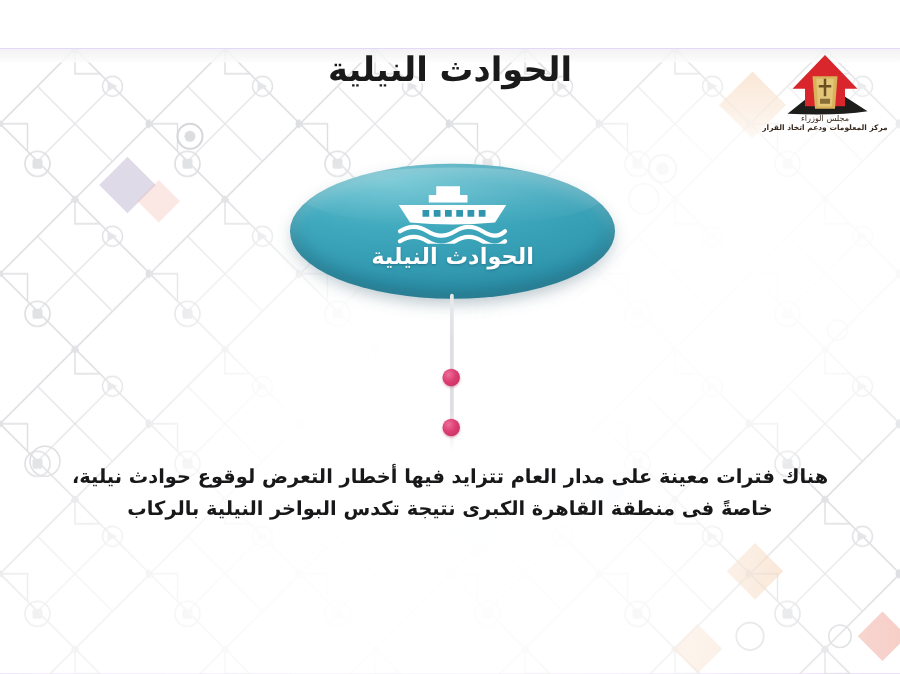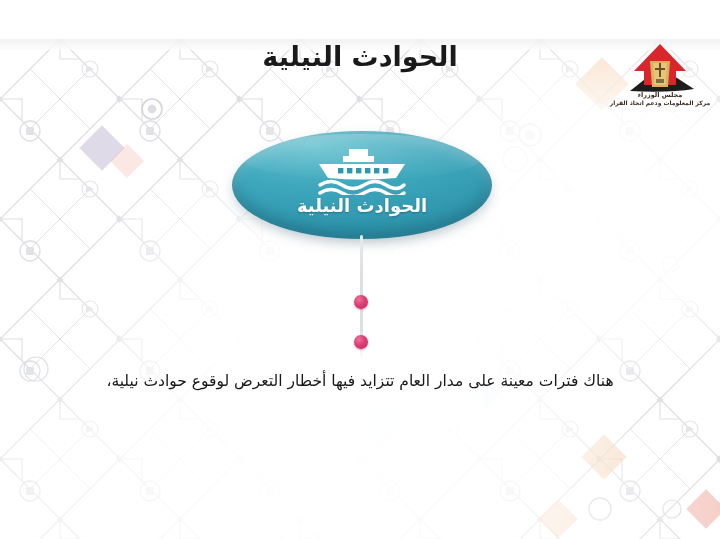--- a/index.html
+++ b/index.html
@@ -35,21 +35,21 @@
     text-shadow:0 1px 1px rgba(255,255,255,.9);
   }
 
   
   #logo{position:absolute;right:8px;top:2px;width:104px;height:74px;}
   #logo-mark{position:absolute;left:0;top:0;width:104px;height:52px;}
   #logo-caption{
     position:absolute;left:0;top:50px;width:104px;text-align:center;
     direction:rtl;color:#3a2b20;line-height:1.25;
   }
-  #logo-caption .l1{font-size:6.5px;font-weight:bold;display:block;text-align:center;}
+  #logo-caption .l1{font-size:6.5px;font-weight:normal;display:block;text-align:center;}
   #logo-caption .l2{font-size:6px;font-weight:bold;display:block;}
 
   
   #node{
     position:absolute;left:232px;top:92px;width:260px;height:112px;
   }
   #node-shadow{
     position:absolute;left:10px;top:10px;width:244px;height:100px;
     border-radius:50%;
     background:radial-gradient(ellipse at 50% 55%, rgba(40,70,90,.30) 0%, rgba(40,70,90,.10) 60%, rgba(40,70,90,0) 78%);
@@ -88,21 +88,21 @@
     background:radial-gradient(circle at 35% 32%, #ee6f99 0%, #dc3e72 45%, #c42a5d 100%);
     box-shadow:0 1px 2px rgba(150,20,60,.35);
   }
   #dot1{top:60px;}
   #dot2{top:100px;}
 
   
   #body-text{
     position:absolute;left:40px;top:330px;width:640px;
     direction:rtl;text-align:center;
-    color:#18181a;font-size:15.5px;font-weight:normal;line-height:25.5px;
+    color:#18181a;font-size:15.5px;font-weight:bold;line-height:25.5px;
   }
   #body-text .bline{display:block;white-space:nowrap;}
 </style>
 </head>
 <body>
 
 <div id="stage">
 
   <svg id="bg-pattern" viewBox="0 0 720 539" preserveAspectRatio="none" aria-hidden="true">
     <defs>
@@ -205,15 +205,16 @@
   </div>
 
   <div id="connector">
     <div id="conn-line"></div>
     <div class="conn-dot" id="dot1"></div>
     <div class="conn-dot" id="dot2"></div>
   </div>
 
   <div id="body-text">
     <span class="bline">هناك فترات معينة على مدار العام تتزايد فيها أخطار التعرض لوقوع حوادث نيلية،</span>
+    <span class="bline">خاصةً فى منطقة القاهرة الكبرى نتيجة تكدس البواخر النيلية بالركاب</span>
   </div>
 
 </div>
 
 </body></html>

